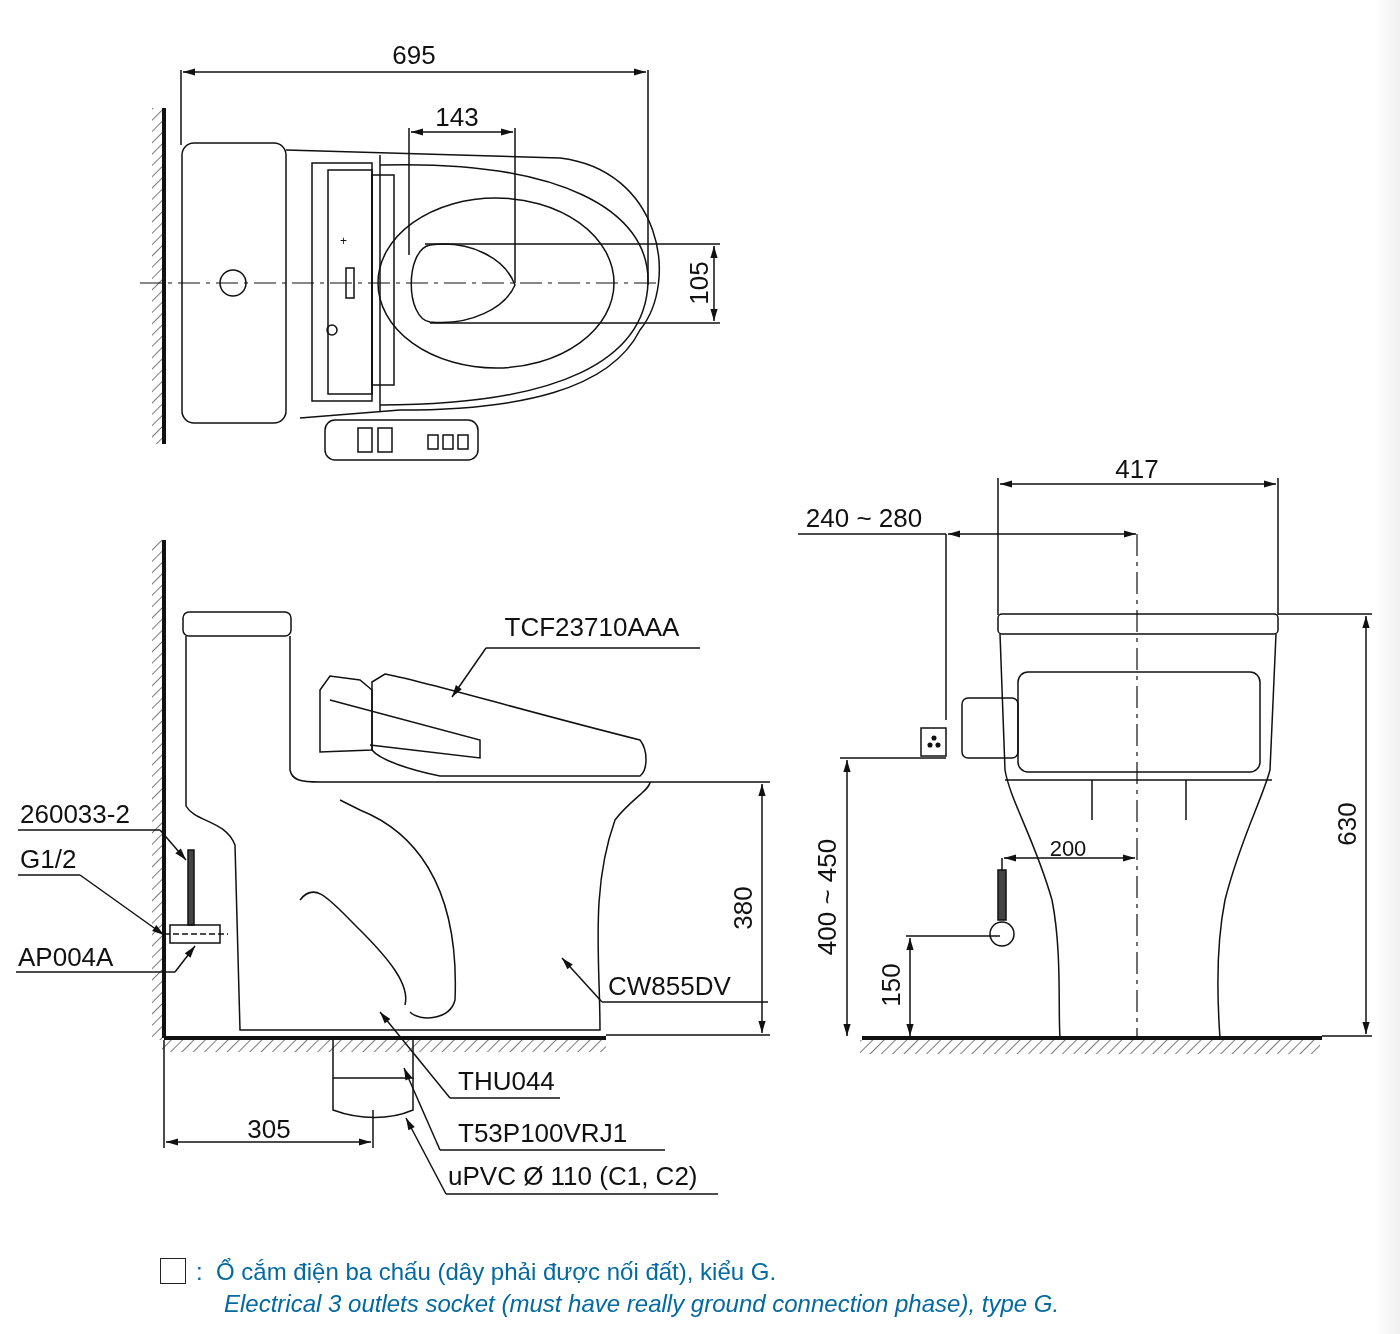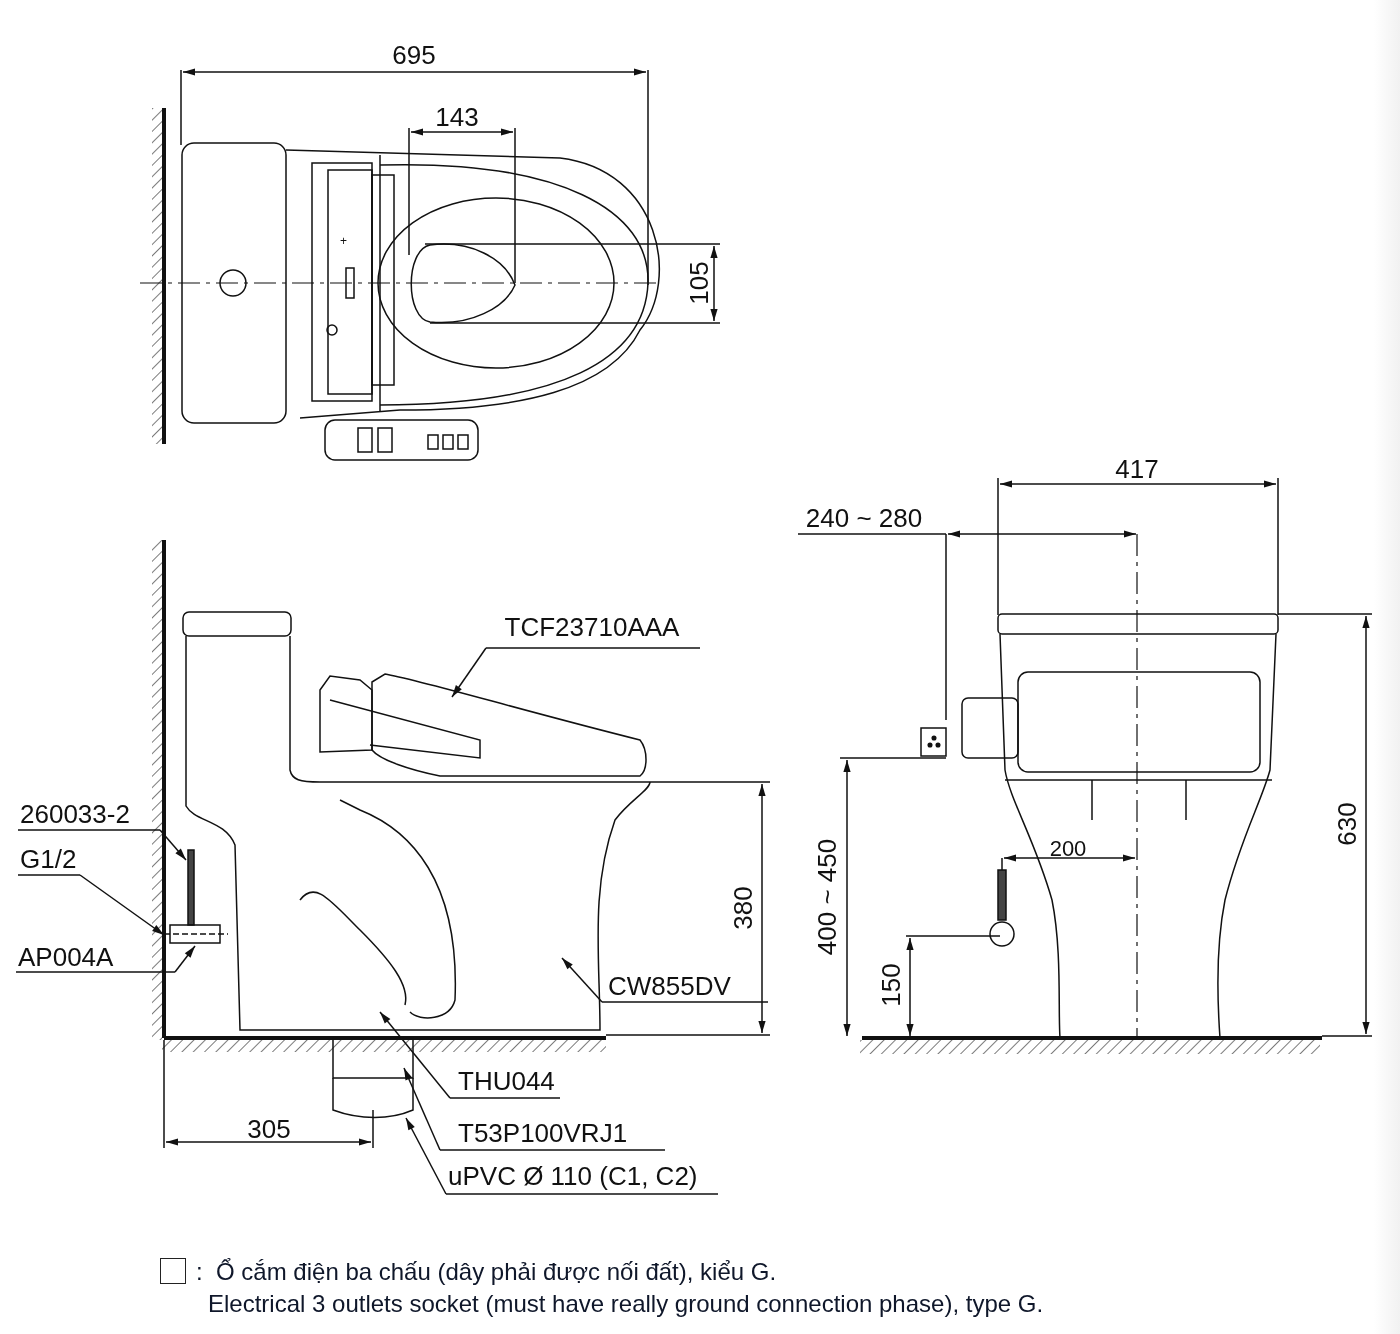--- a/index.html
+++ b/index.html
@@ -1,23 +1,23 @@
 <!DOCTYPE html>
 <html><head>
 <meta charset="utf-8">
 <style>
   html,body{margin:0;padding:0;background:#fff;}
   body{width:1400px;height:1334px;position:relative;overflow:hidden;font-family:"Liberation Sans",sans-serif;}
   .edge{position:absolute;right:0;top:0;width:26px;height:1334px;background:linear-gradient(to right,#fff,#f1f1f1);}
   svg{position:absolute;left:0;top:0;}
   .lbl{font-family:"Liberation Sans",sans-serif;font-size:26px;fill:#111;}
   .lbl-sm{font-family:"Liberation Sans",sans-serif;font-size:22px;fill:#111;}
-  .note{position:absolute;left:160px;top:1256px;font-size:24px;color:#0f172a;line-height:32px;}
+  .note{position:absolute;left:160px;top:1256px;font-size:24px;color:#0369a1;line-height:32px;}
   .note .sym{display:inline-block;width:24px;height:24px;border:1.5px solid #222;vertical-align:middle;margin-right:10px;position:relative;top:-3px;}
-  .note .l2{margin-left:48px;}
+  .note .l2{font-style:italic;margin-left:64px;}
 </style>
 </head>
 <body>
 
 <div class="edge"></div>
 
 <svg width="1400" height="1334" viewBox="0 0 1400 1334">
   <defs>
     <pattern id="hatch" width="8" height="8" patternUnits="userSpaceOnUse" patternTransform="rotate(45)">
       <line x1="0" y1="0" x2="0" y2="8" stroke="#333" stroke-width="1.3"></line>

